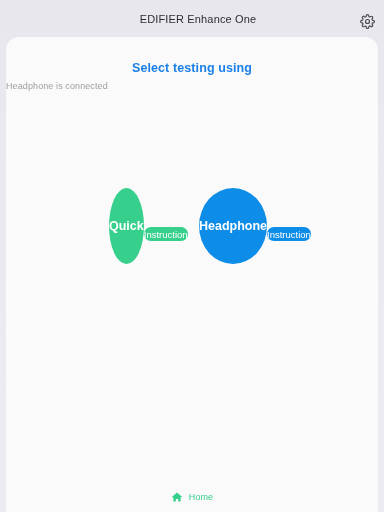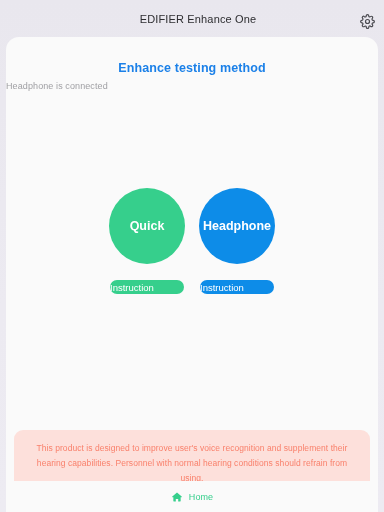--- a/index.html
+++ b/index.html
@@ -92,21 +92,20 @@
     position: absolute;
     top: 151px;
     left: 0;
     width: 372px;
     display: flex;
     justify-content: center;
     gap: 14px;
   }
   .choice {
     display: flex;
-    flex-direction: column;
     align-items: center;
     width: 76px;
   }
   .bubble {
     width: 76px;
     height: 76px;
     border-radius: 50%;
     display: flex;
     align-items: center;
     justify-content: center;
@@ -200,21 +199,21 @@
     <span>
       <svg width="15" height="15" viewBox="0 0 24 24" fill="none" stroke="#4a4a50" stroke-width="1.9" stroke-linecap="round" stroke-linejoin="round">
         <circle cx="12" cy="12" r="3.2"></circle>
         <path d="M19.4 15a1.65 1.65 0 0 0 .33 1.82l.06.06a2 2 0 1 1-2.83 2.83l-.06-.06a1.65 1.65 0 0 0-1.82-.33 1.65 1.65 0 0 0-1 1.51V21a2 2 0 1 1-4 0v-.09A1.65 1.65 0 0 0 9 19.4a1.65 1.65 0 0 0-1.82.33l-.06.06a2 2 0 1 1-2.83-2.83l.06-.06a1.65 1.65 0 0 0 .33-1.82 1.65 1.65 0 0 0-1.51-1H3a2 2 0 1 1 0-4h.09A1.65 1.65 0 0 0 4.6 9a1.65 1.65 0 0 0-.33-1.82l-.06-.06a2 2 0 1 1 2.83-2.83l.06.06A1.65 1.65 0 0 0 9 4.6a1.65 1.65 0 0 0 1-1.51V3a2 2 0 1 1 4 0v.09a1.65 1.65 0 0 0 1 1.51 1.65 1.65 0 0 0 1.82-.33l.06-.06a2 2 0 1 1 2.83 2.83l-.06.06A1.65 1.65 0 0 0 19.4 9v.09a1.65 1.65 0 0 0 1.51 1H21a2 2 0 1 1 0 4h-.09a1.65 1.65 0 0 0-1.51 1z"></path>
       </svg>
     </span>
   </div>
 
   <div class="card">
 
-    <div class="section-heading">Enhance testing method</div>
+    <div class="section-heading">Select testing using</div>
     <div class="section-sub">Headphone is connected</div>
 
     <div class="choices">
 
       <div class="choice">
         <div class="bubble quick">
           <span>Quick</span>
         </div>
         <div class="instruction quick">
           <span>Instruction</span>
@@ -225,21 +224,20 @@
         <div class="bubble standard">
           <span>Headphone</span>
         </div>
         <div class="instruction standard">
           <span>Instruction</span>
         </div>
       </div>
 
     </div>
 
-    <div class="warning">This product is designed to improve user's voice recognition and supplement their hearing capabilities. Personnel with normal hearing conditions should refrain from using.</div>
 
     <div class="tabbar">
 
       <div class="tab active">
         <span class="tab-icon">
           <svg width="12" height="12" viewBox="0 0 24 24" fill="#36cf8c">
             <path d="M12 3.2 2.6 11.1a.9.9 0 0 0 .6 1.6h1.5v7.3c0 .5.4.9.9.9h4v-5.1h4.8v5.1h4c.5 0 .9-.4.9-.9v-7.3h1.5a.9.9 0 0 0 .6-1.6L12 3.2z"></path>
           </svg>
         </span>
         <span class="tab-label">Home</span>

